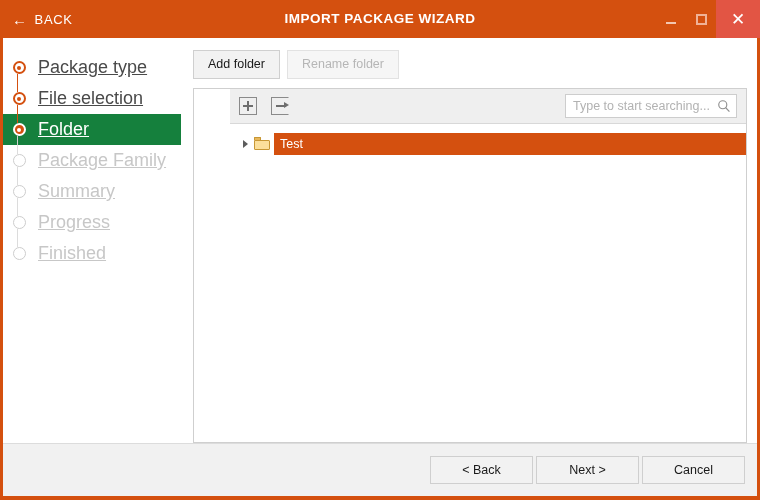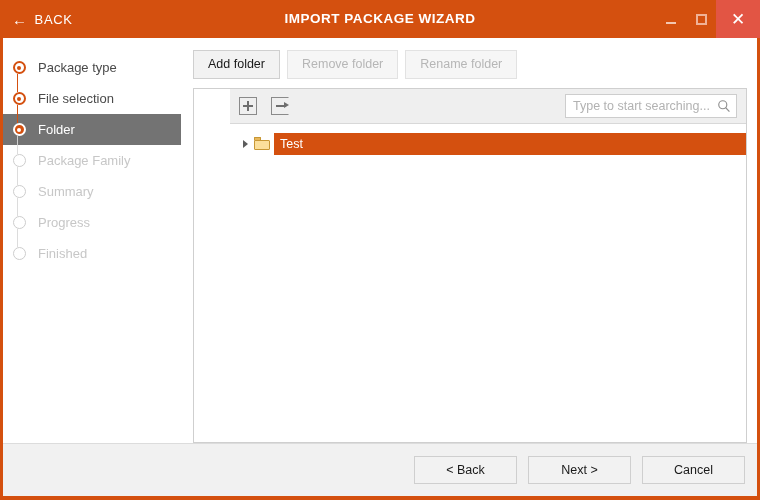--- a/index.html
+++ b/index.html
@@ -159,21 +159,22 @@
     background: #ffffff;
   }
   .step .dot i {
     display: block;
     width: 4px;
     height: 4px;
     border-radius: 50%;
   }
   .step .label {
     margin-left: 10px;
-    font-size: 13px;
+    font-size: 18px;
+    text-decoration: underline;
   }
 
   
   .step .line-up,
   .step .line-dn {
     position: absolute;
     left: 13.5px;
     width: 1.5px;
     z-index: 1;
   }
@@ -181,21 +182,21 @@
   .step .line-dn { bottom: 0; height: 9px; }
 
   
   .step.done .dot { border: 2.5px solid #d4500f; }
   .step.done .dot i { background: #d4500f; }
   .step.done .label { color: #4a4a4a; }
   .step.done .line-up, .step.done .line-dn { background: #d4500f; }
 
   
   .step.active {
-    background: #737373;
+    background: #15803d;
     margin-right: 4px;
   }
   .step.active .dot { border: 2.5px solid #ffffff; background: #d4500f; }
   .step.active .dot i { background: #ffffff; }
   .step.active .label { color: #ffffff; }
   .step.active .line-up { background: #d4500f; }
   .step.active .line-dn { background: #cfcfcf; }
 
   
   .step.pending .dot { border: 1.5px solid #cdcdcd; }
@@ -401,21 +402,21 @@
     width: 101px;
     text-align: center;
     cursor: default;
     user-select: none;
     font-family: "Liberation Sans", sans-serif;
   }
   .fbtn.help { width: 55px; }
   .footer-right {
     margin-left: auto;
     display: flex;
-    gap: 11px;
+    gap: 3px;
   }
 </style>
 </head>
 <body>
 
 <div class="window">
 
   <div class="titlebar">
     <div class="back-btn">
       <span class="back-arrow">←</span>
@@ -516,21 +517,20 @@
           </span>
           <span class="label">Finished</span>
         </div>
 
       </div>
 
       <div class="main">
 
         <div class="toolbar-row">
           <div class="tbtn">Add folder</div>
-          <div class="tbtn disabled">Remove folder</div>
           <div class="tbtn disabled">Rename folder</div>
         </div>
 
         <div class="tree-panel">
 
           <div class="tree-toolbar">
             <span class="ticon plus"></span>
             <span class="ticon exit">
               <span class="bar"></span>
                 <span class="head"></span>

